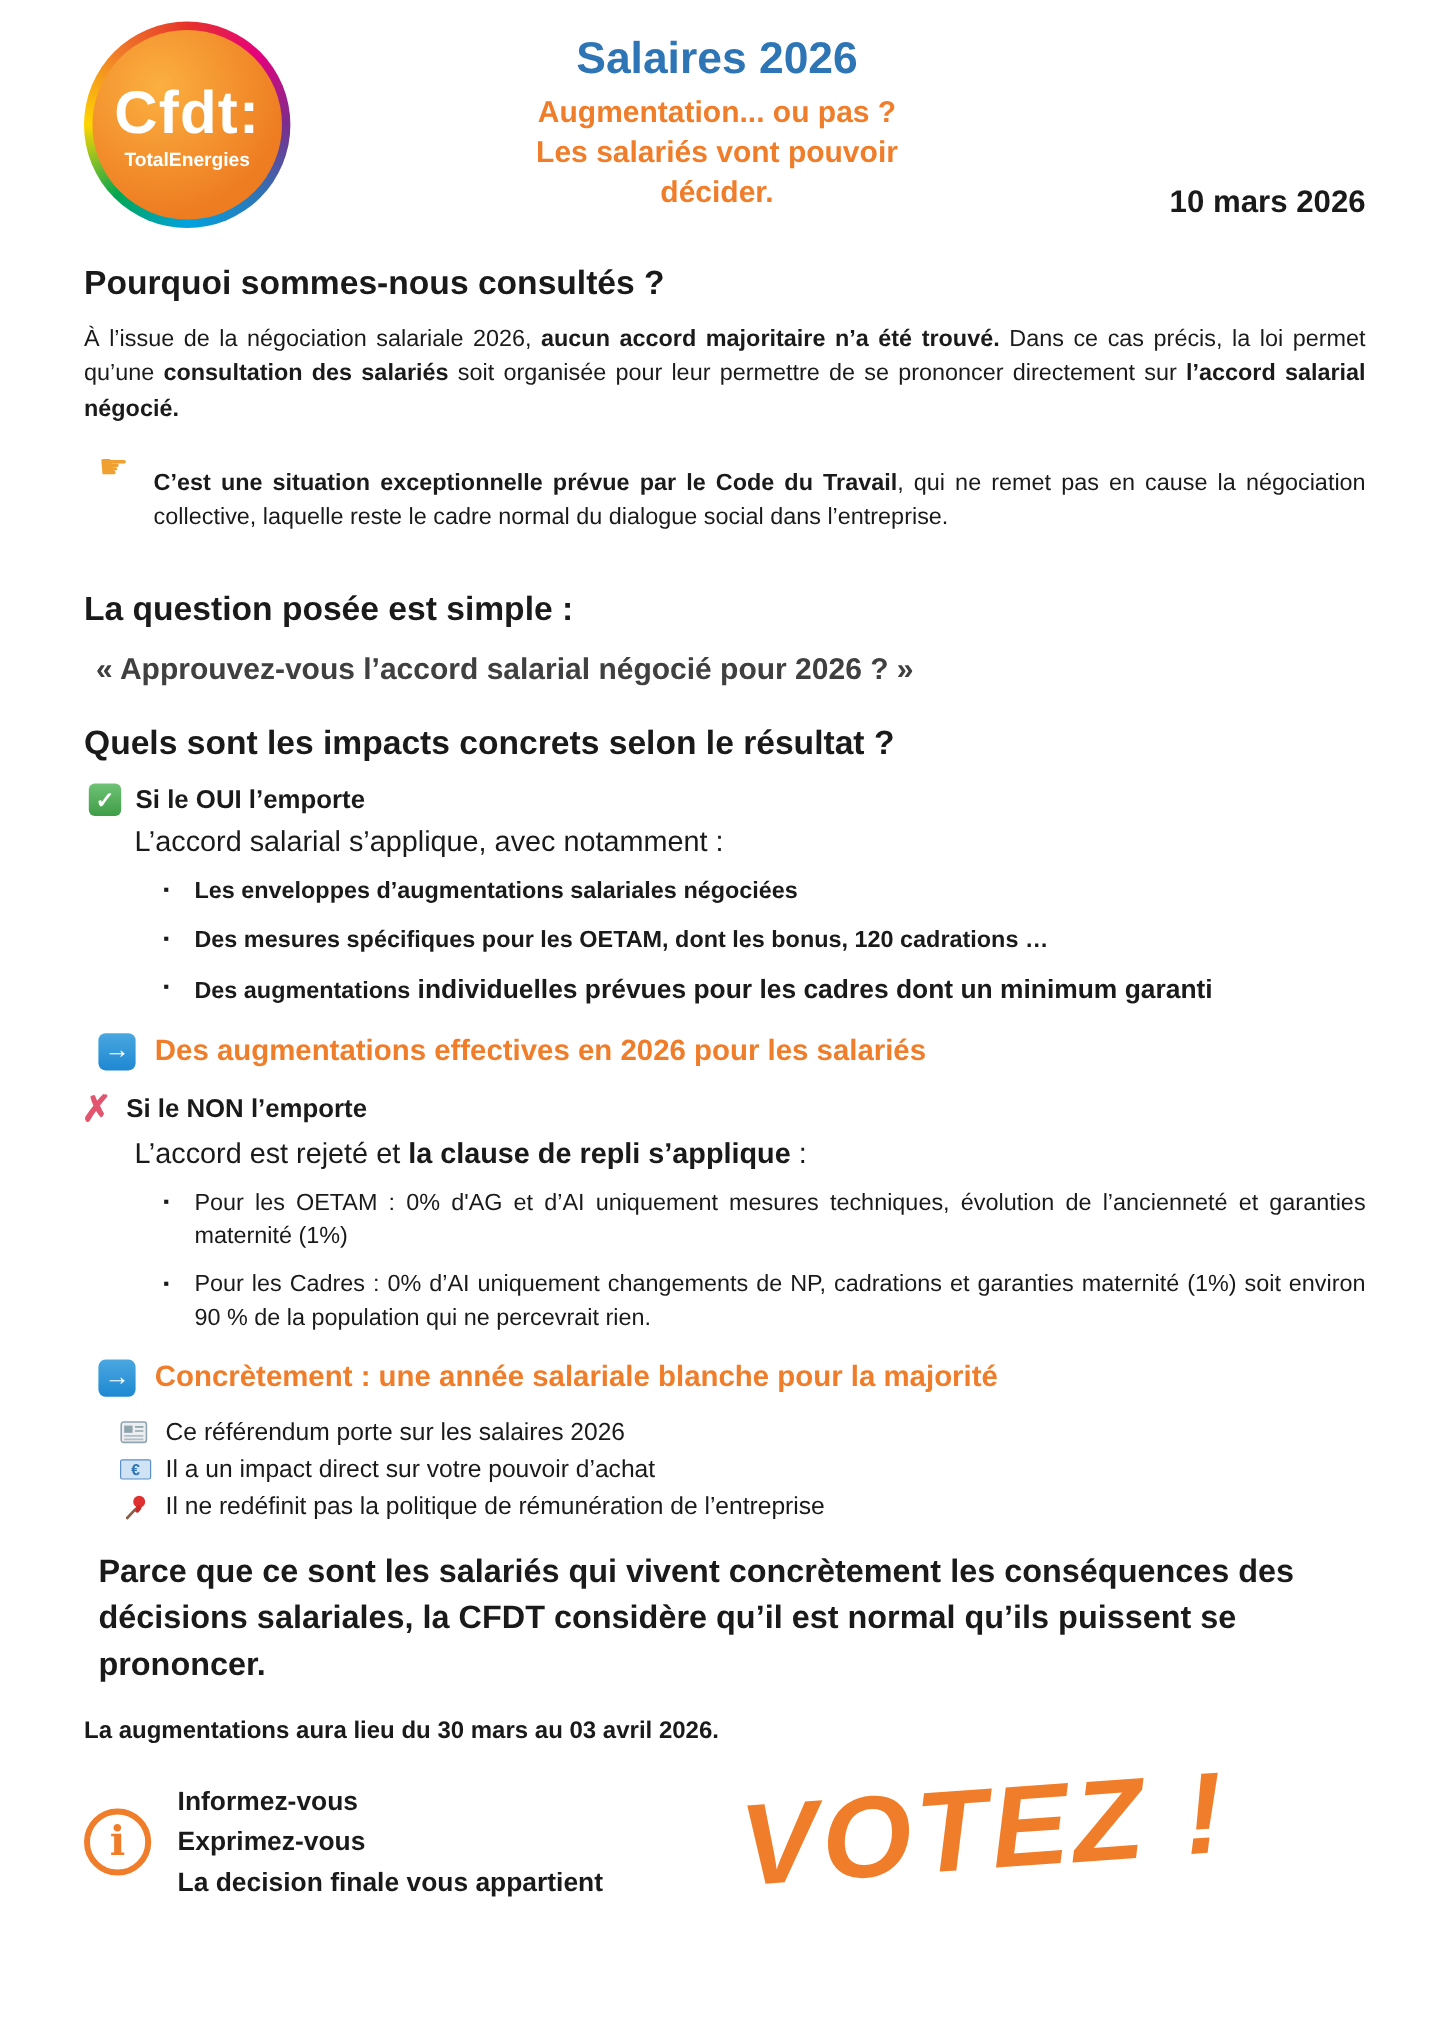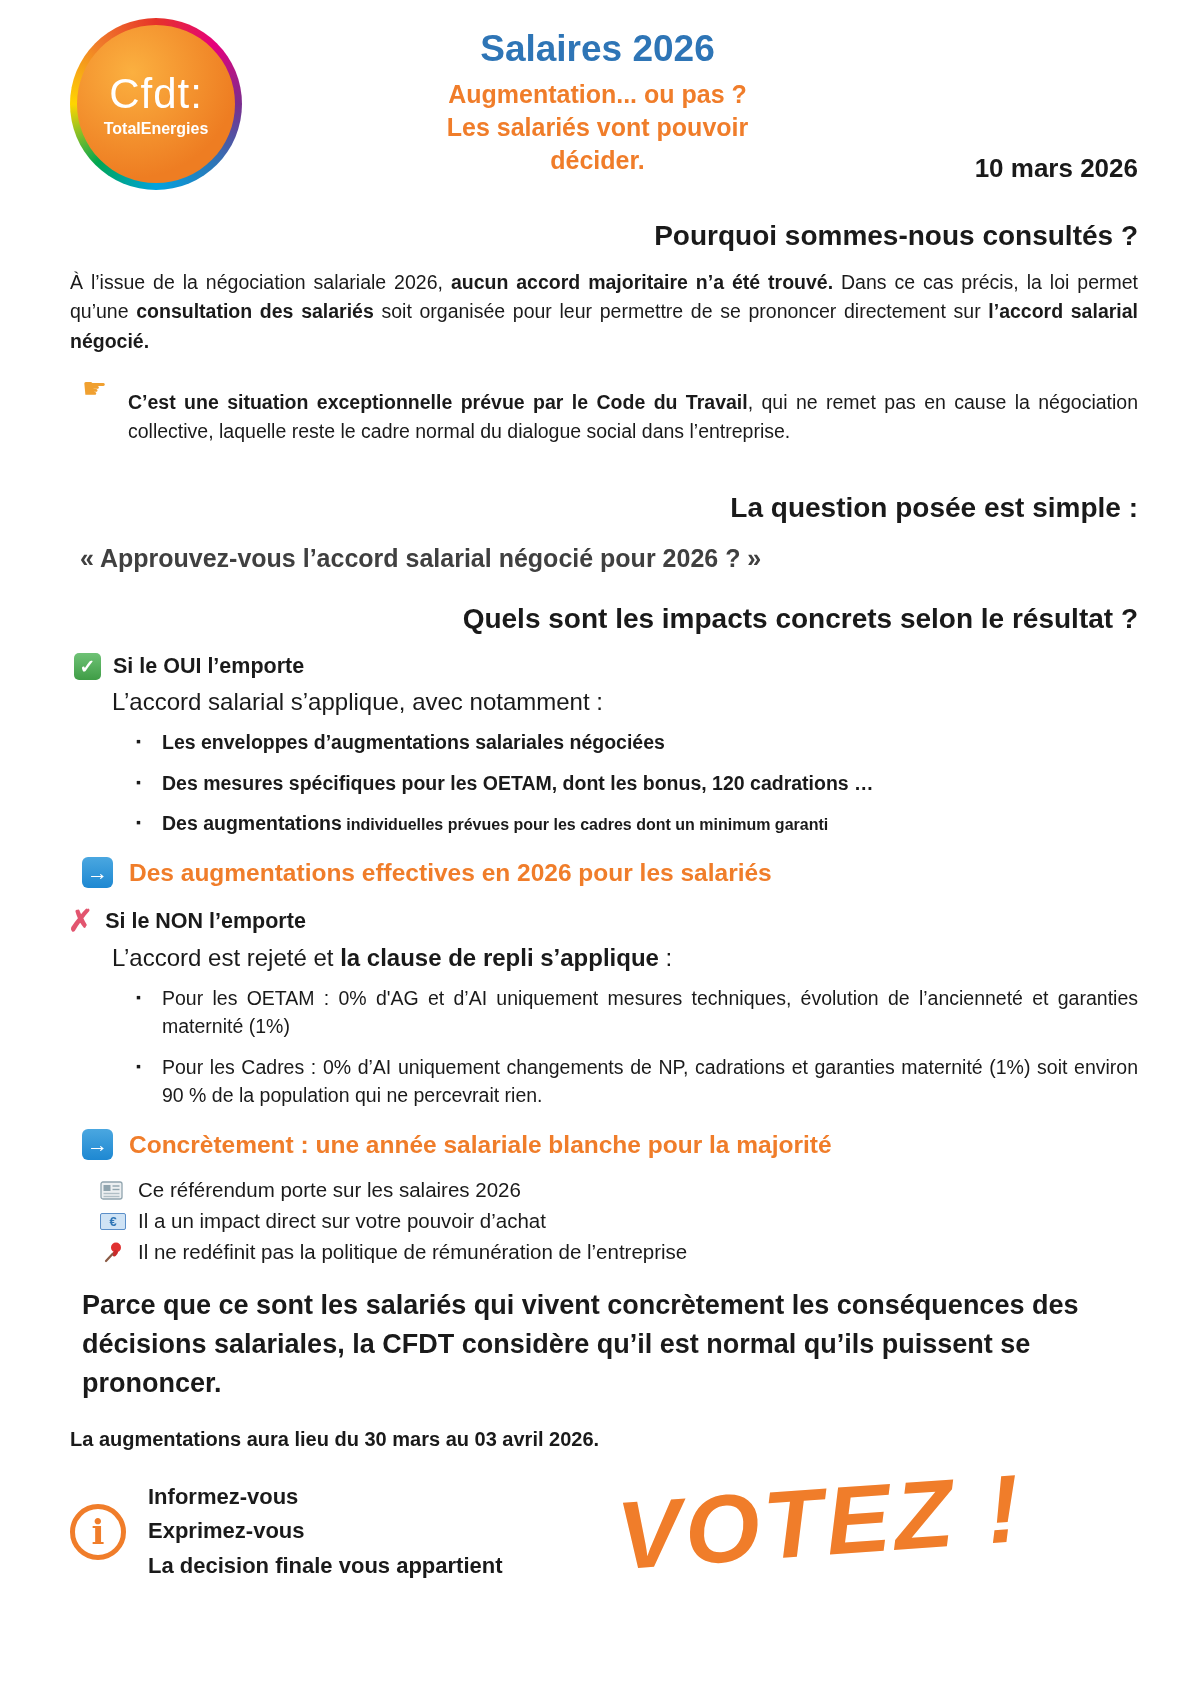--- a/index.html
+++ b/index.html
@@ -17,29 +17,29 @@
     width:172px; height:172px; border-radius:50%;
     background:conic-gradient(#e63329,#e5007d,#7a2e8e,#2e75b6,#00a3e0,#00a651,#ffd500,#f07d2a,#e63329);
     padding:7px; flex:0 0 auto; margin-top:4px;
   }
   .logo-inner {
     width:100%; height:100%; border-radius:50%;
     background:radial-gradient(circle at 35% 30%, #fbb040, #ee7d22 70%);
     display:flex; flex-direction:column; align-items:center; justify-content:center;
     color:#fff;
   }
-  .logo-brand { font-size:42px; font-weight:normal; letter-spacing:1px; }
+  .logo-brand { font-size:50px; font-weight:bold; letter-spacing:1px; }
   .logo-company { font-size:16px; font-weight:bold; margin-top:2px; }
   .header-center { flex:1; text-align:center; padding-top:14px; }
   .doc-title { font-size:37px; font-weight:bold; color:#2e75b6; margin-bottom:8px; }
   .doc-subtitle { font-size:25px; font-weight:bold; color:#f07d2a; line-height:1.32; }
   .doc-date { flex:0 0 185px; text-align:right; font-size:26px; font-weight:bold; align-self:flex-end; padding-bottom:6px; }
 
   
-  h2.section-heading { font-size:28px; font-weight:bold; margin:30px 0 10px;text-align:right; }
+  h2.section-heading { font-size:28px; font-weight:bold; margin:30px 0 10px; }
   p.body-text { font-size:19.5px; line-height:1.5; text-align:justify; margin:16px 0; }
   .b { font-weight:bold; }
 
   .finger-row { display:flex; gap:12px; margin:16px 0 6px 12px; }
   .finger-icon { color:#f0a030; font-size:28px; line-height:1.2; flex:0 0 34px; }
   .finger-row p { flex:1; }
 
   .question-text { font-size:25px; font-weight:bold; color:#404040; margin:20px 0 4px 10px; }
 
   
@@ -47,21 +47,21 @@
   .check-icon {
     width:27px; height:27px; border-radius:5px; flex:0 0 auto;
     background:linear-gradient(#6fc276,#3f9d46);
     color:#fff; font-weight:bold; font-size:19px;
     display:inline-flex; align-items:center; justify-content:center;
   }
   .cross-icon { color:#e2556f; font-size:30px; font-weight:bold; line-height:1; flex:0 0 auto; margin-left:-6px; }
   .result-intro { font-size:24px; margin:6px 0 10px 42px; }
   .bullet-row { display:flex; gap:14px; margin:12px 0 12px 66px; font-size:19.5px; line-height:1.45; }
   .bullet-glyph { flex:0 0 12px; font-size:14px; padding-top:3px; }
-  .bullet-sub { font-size:16px; font-weight:bold; }
+  .bullet-sub { font-size:22px; font-weight:bold; }
   .conclusion-row { display:flex; align-items:center; gap:16px; margin:20px 0 6px 12px; }
   .arrow-icon {
     width:31px; height:31px; border-radius:6px; flex:0 0 auto;
     background:linear-gradient(#4aa7e0,#1e88d2);
     color:#fff; font-weight:bold; font-size:21px;
     display:inline-flex; align-items:center; justify-content:center;
   }
   .conclusion-text { font-size:24.5px; font-weight:bold; color:#f07d2a; }
 
   

